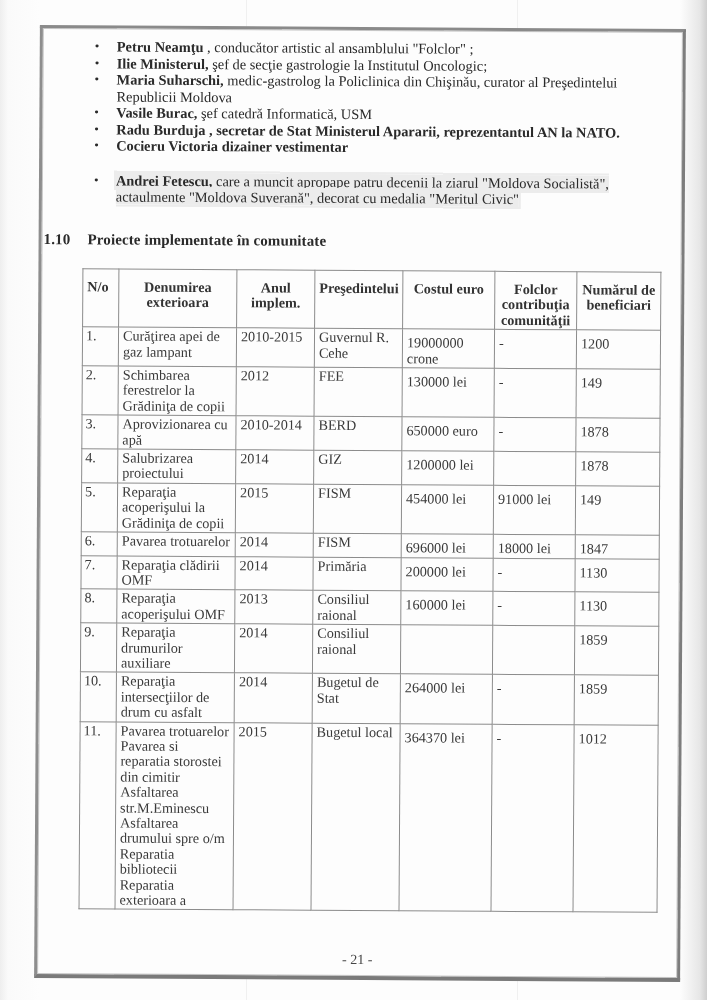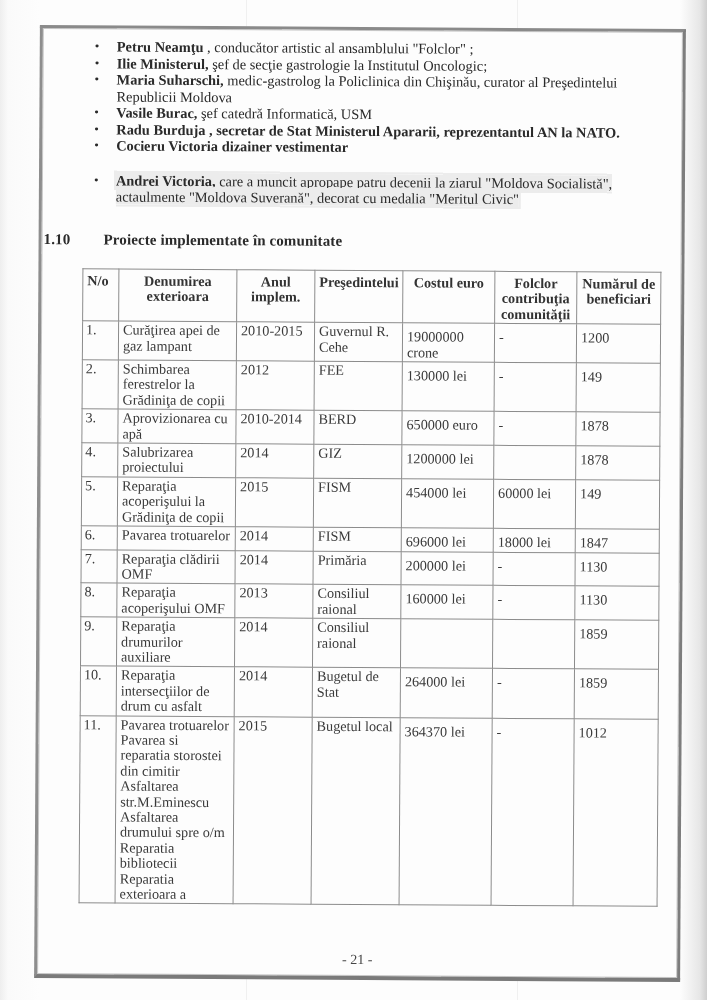--- a/index.html
+++ b/index.html
@@ -74,21 +74,21 @@
     .section-heading {
       position: absolute;
       left: 2px;
       top: 203px;
       font-size: 15px;
       font-weight: bold;
       letter-spacing: 0.1px;
     }
     .section-heading .num {
       display: inline-block;
-      width: 60px;
+      width: 44px;
     }
     table.projects {
       position: absolute;
       left: 41px;
       top: 240px;
       border-collapse: collapse;
       font-size: 14.2px;
       line-height: 15.4px;
       color: #3a3a3a;
       table-layout: fixed;
@@ -97,21 +97,21 @@
     table.projects th, table.projects td {
       border: 1px solid #8c8c8c;
       vertical-align: top;
       padding: 1px 4px 1px 4px;
       text-align: left;
       font-weight: normal;
     }
     table.projects th {
       font-weight: bold;
       text-align: center;
-      padding-top: 4px;
+      padding-top: 10px;
       color: #333;
     }
     table.projects th.left {
       text-align: left;
     }
     table.projects td.num {
       padding-left: 3px;
     }
     table.projects td.center-v {
       vertical-align: top;
@@ -164,21 +164,21 @@
       <li>
         <span class="bullet">•</span>
         <b>Radu Burduja , secretar de Stat Ministerul Apararii, reprezentantul AN la NATO.</b><span></span>
       </li>
       <li>
         <span class="bullet">•</span>
         <b>Cocieru Victoria dizainer vestimentar</b><span></span>
       </li>
       <li class="gap">
         <span class="bullet">•</span>
-        <span class="highlight"><b>Andrei Victoria,</b><span> care a muncit apropape patru decenii la ziarul "Moldova Socialistă", actaulmente "Moldova Suverană", decorat cu medalia "Meritul Civic"</span></span>
+        <span class="highlight"><b>Andrei Fetescu,</b><span> care a muncit apropape patru decenii la ziarul "Moldova Socialistă", actaulmente "Moldova Suverană", decorat cu medalia "Meritul Civic"</span></span>
       </li>
     </ul>
 
     <div class="section-heading">
       <span class="num">1.10</span><span>Proiecte implementate în comunitate</span>
     </div>
 
     <table class="projects">
       <colgroup>
         <col style="width:36px">
@@ -236,21 +236,21 @@
             <td class="center-v">1200000 lei</td>
             <td class="center-v"></td>
             <td class="center-v">1878</td>
           </tr>
           <tr>
             <td class="num">5.</td>
             <td>Reparaţia acoperişului la Grădiniţa de copii</td>
             <td>2015</td>
             <td>FISM</td>
             <td class="center-v">454000 lei</td>
-            <td class="center-v">60000 lei</td>
+            <td class="center-v">91000 lei</td>
             <td class="center-v">149</td>
           </tr>
           <tr>
             <td class="num">6.</td>
             <td>Pavarea trotuarelor</td>
             <td>2014</td>
             <td>FISM</td>
             <td class="center-v">696000 lei</td>
             <td class="center-v">18000 lei</td>
             <td class="center-v">1847</td>

